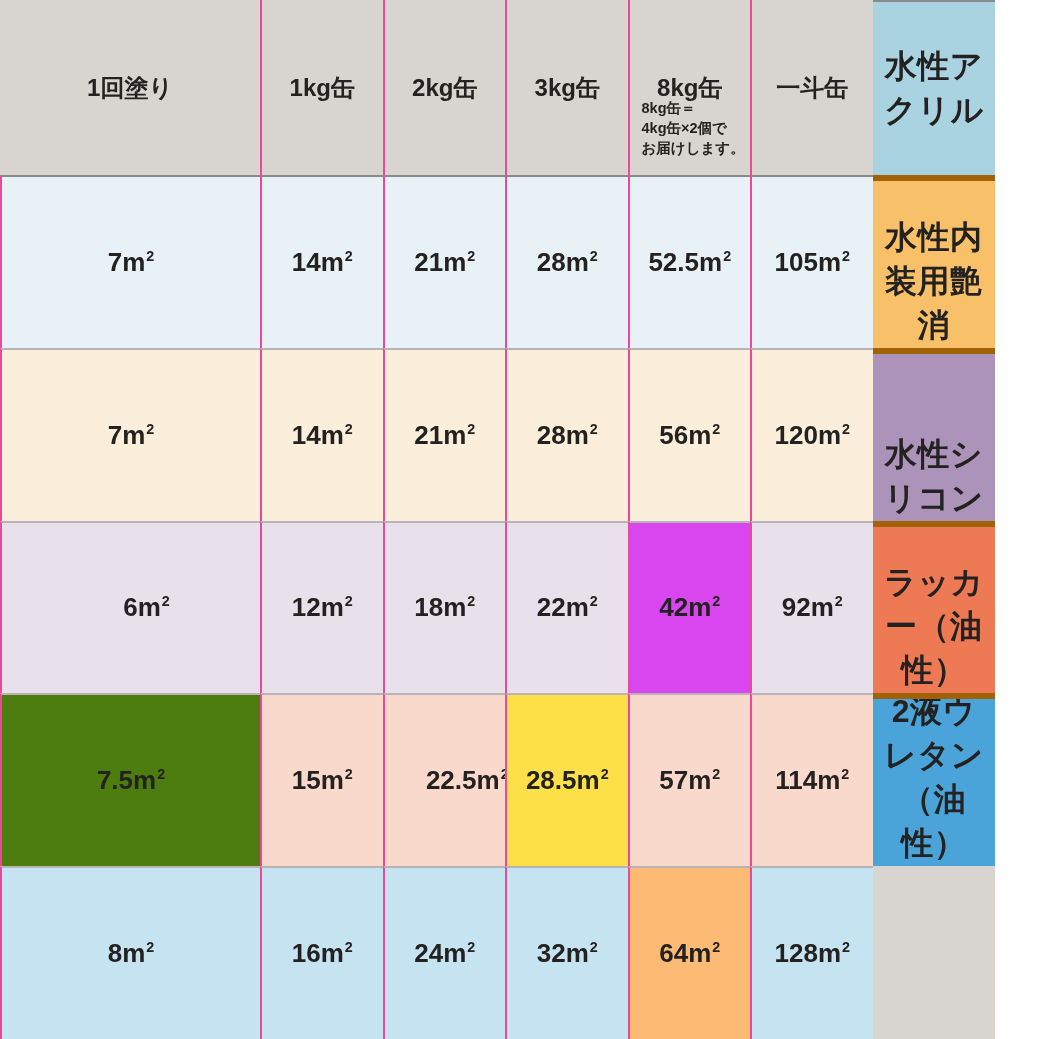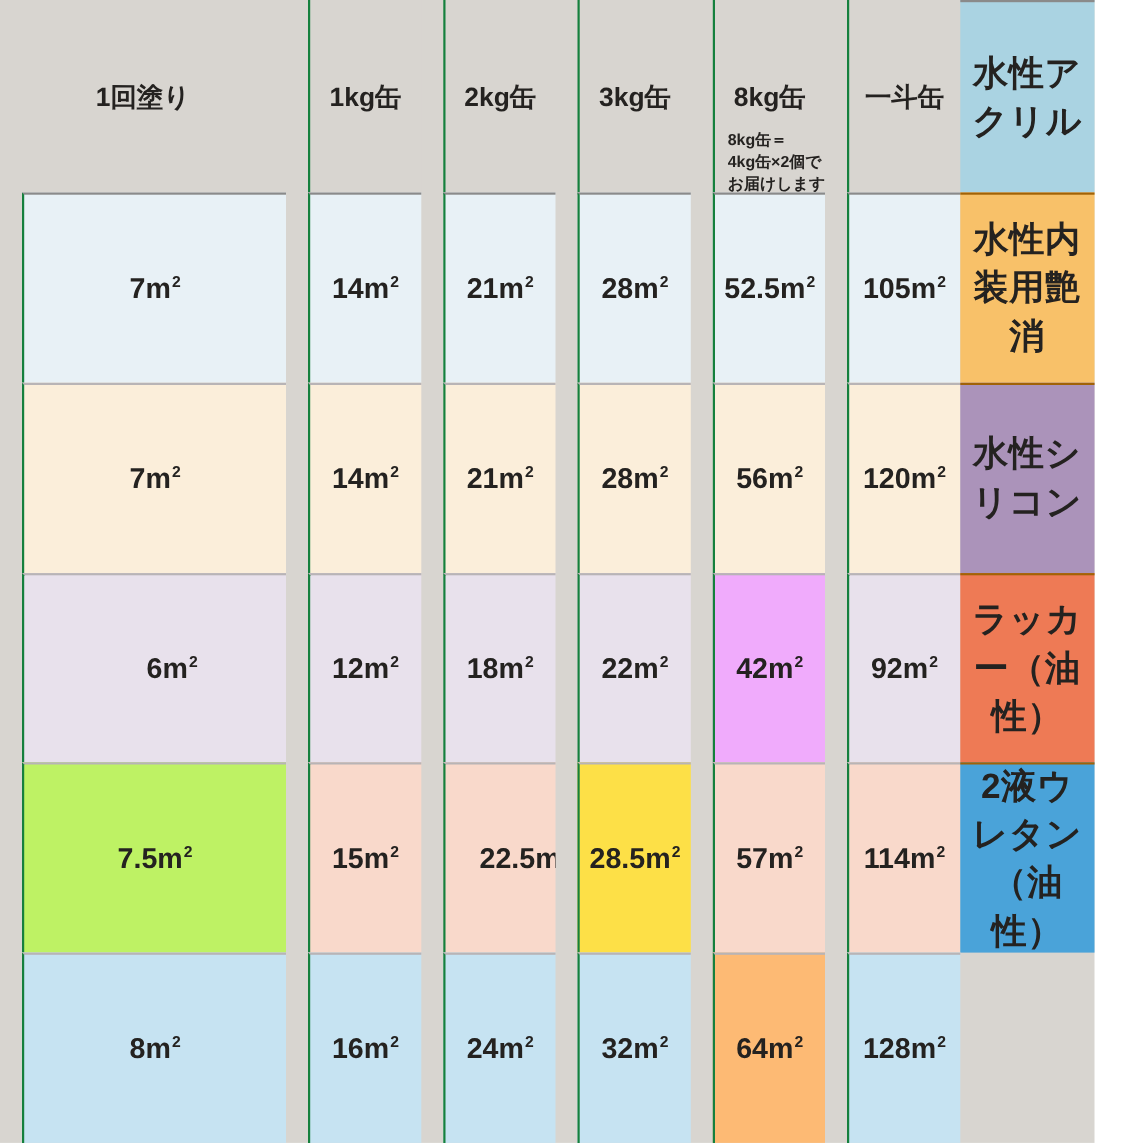--- a/index.html
+++ b/index.html
@@ -19,32 +19,32 @@
   .cell {
     display: flex;
     align-items: center;
     justify-content: center;
     box-sizing: border-box;
     position: relative;
     overflow: hidden;
   }
   .header { background: #d8d5d0; font-size: 24px; }
   .header-coat { font-size: 24px; }
-  .vline { border-left: 2px solid #15803d; margin-left: 20px; }
+  .vline { border-left: 2px solid #ec4899; }
   .bt-dark  { border-top: 2px solid #8a8a8a; }
-  .bt-mid   { border-top: 2px solid #a16207; }
+  .bt-mid   { border-top: 6px solid #a16207; align-items: flex-end; }
   .bt-light { border-top: 2px solid #b8b4b6; }
   .label { font-size: 32px; letter-spacing: 0.5px; text-align: center; padding: 0 4px; }
   .value { font-size: 26px; }
   .value sup, .note sup { font-size: 0.55em; }
   sup { vertical-align: 0.7em; margin-left: 1px; }
   .note {
     position: absolute;
     left: 12px;
-    top: 118px;
+    top: 98px;
     font-size: 14.5px;
     line-height: 1.38;
     text-align: left;
     white-space: nowrap;
   }
 </style>
 </head>
 <body>
 
 <div class="table">
@@ -125,31 +125,31 @@
     </div>
   <div class="cell value vline bt-light" style="background: rgb(232, 225, 236);">
       <span>12m<sup>2</sup></span>
     </div>
   <div class="cell value vline bt-light" style="background: rgb(232, 225, 236);">
       <span>18m<sup>2</sup></span>
     </div>
   <div class="cell value vline bt-light" style="background: rgb(232, 225, 236);">
       <span>22m<sup>2</sup></span>
     </div>
-  <div class="cell value vline bt-light" style="background: #f0abfc; text-align: right;">
+  <div class="cell value vline bt-light" style="background: #d946ef; text-align: right;">
       <span>42m<sup>2</sup></span>
     </div>
   <div class="cell value vline bt-light" style="background: rgb(232, 225, 236);">
       <span>92m<sup>2</sup></span>
     </div>
 
   <div class="cell label bt-mid" style="background: rgb(238, 122, 85);">
     <span>ラッカー（油性）</span>
   </div>
-  <div class="cell value vline bt-light" style="background: #bef264;">
+  <div class="cell value vline bt-light" style="background: #4d7c0f;">
       <span>7.5m<sup>2</sup></span>
     </div>
   <div class="cell value vline bt-light" style="background: rgb(249, 217, 203);">
       <span>15m<sup>2</sup></span>
     </div>
   <div class="cell value vline bt-light" style="background: rgb(249, 217, 203); padding-left: 45px;">
       <span>22.5m<sup>2</sup></span>
     </div>
   <div class="cell value vline bt-light" style="background: #fde047; justify-content: center;">
       <span>28.5m<sup>2</sup></span>

